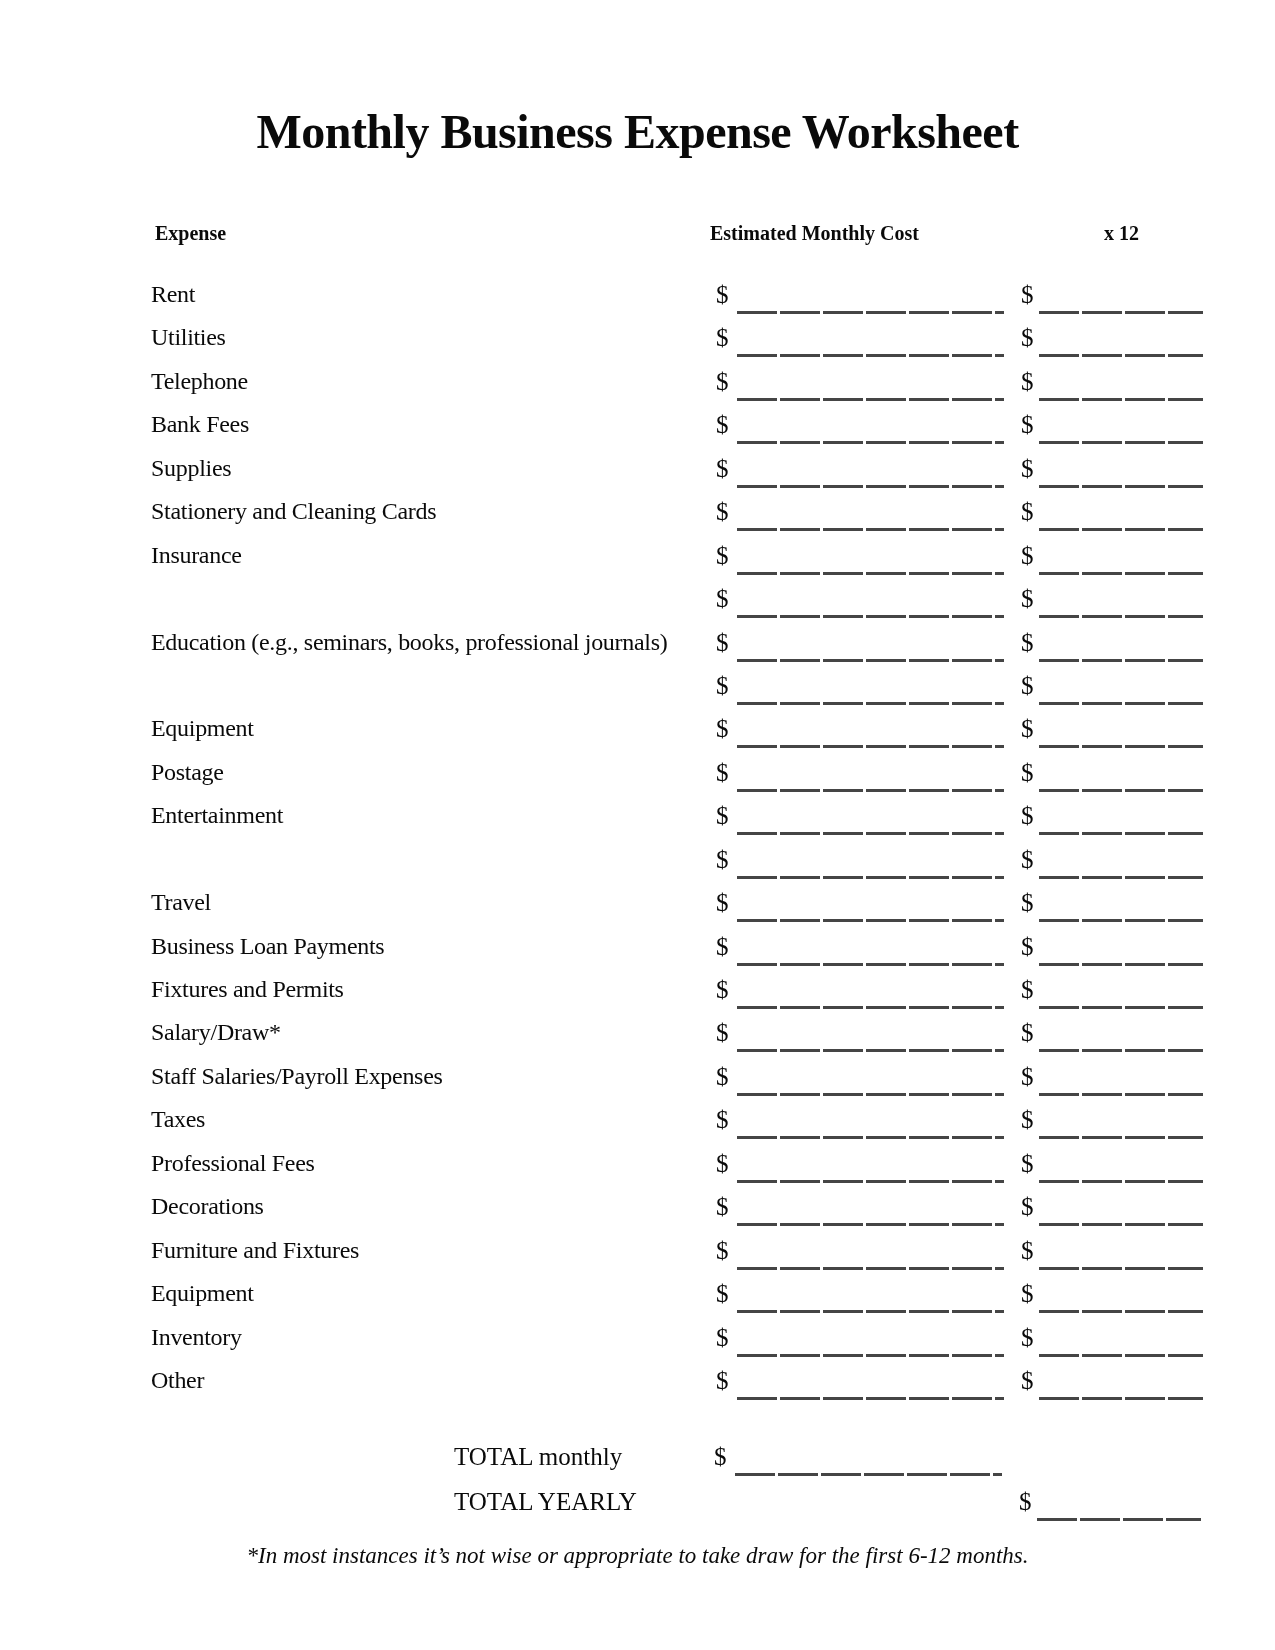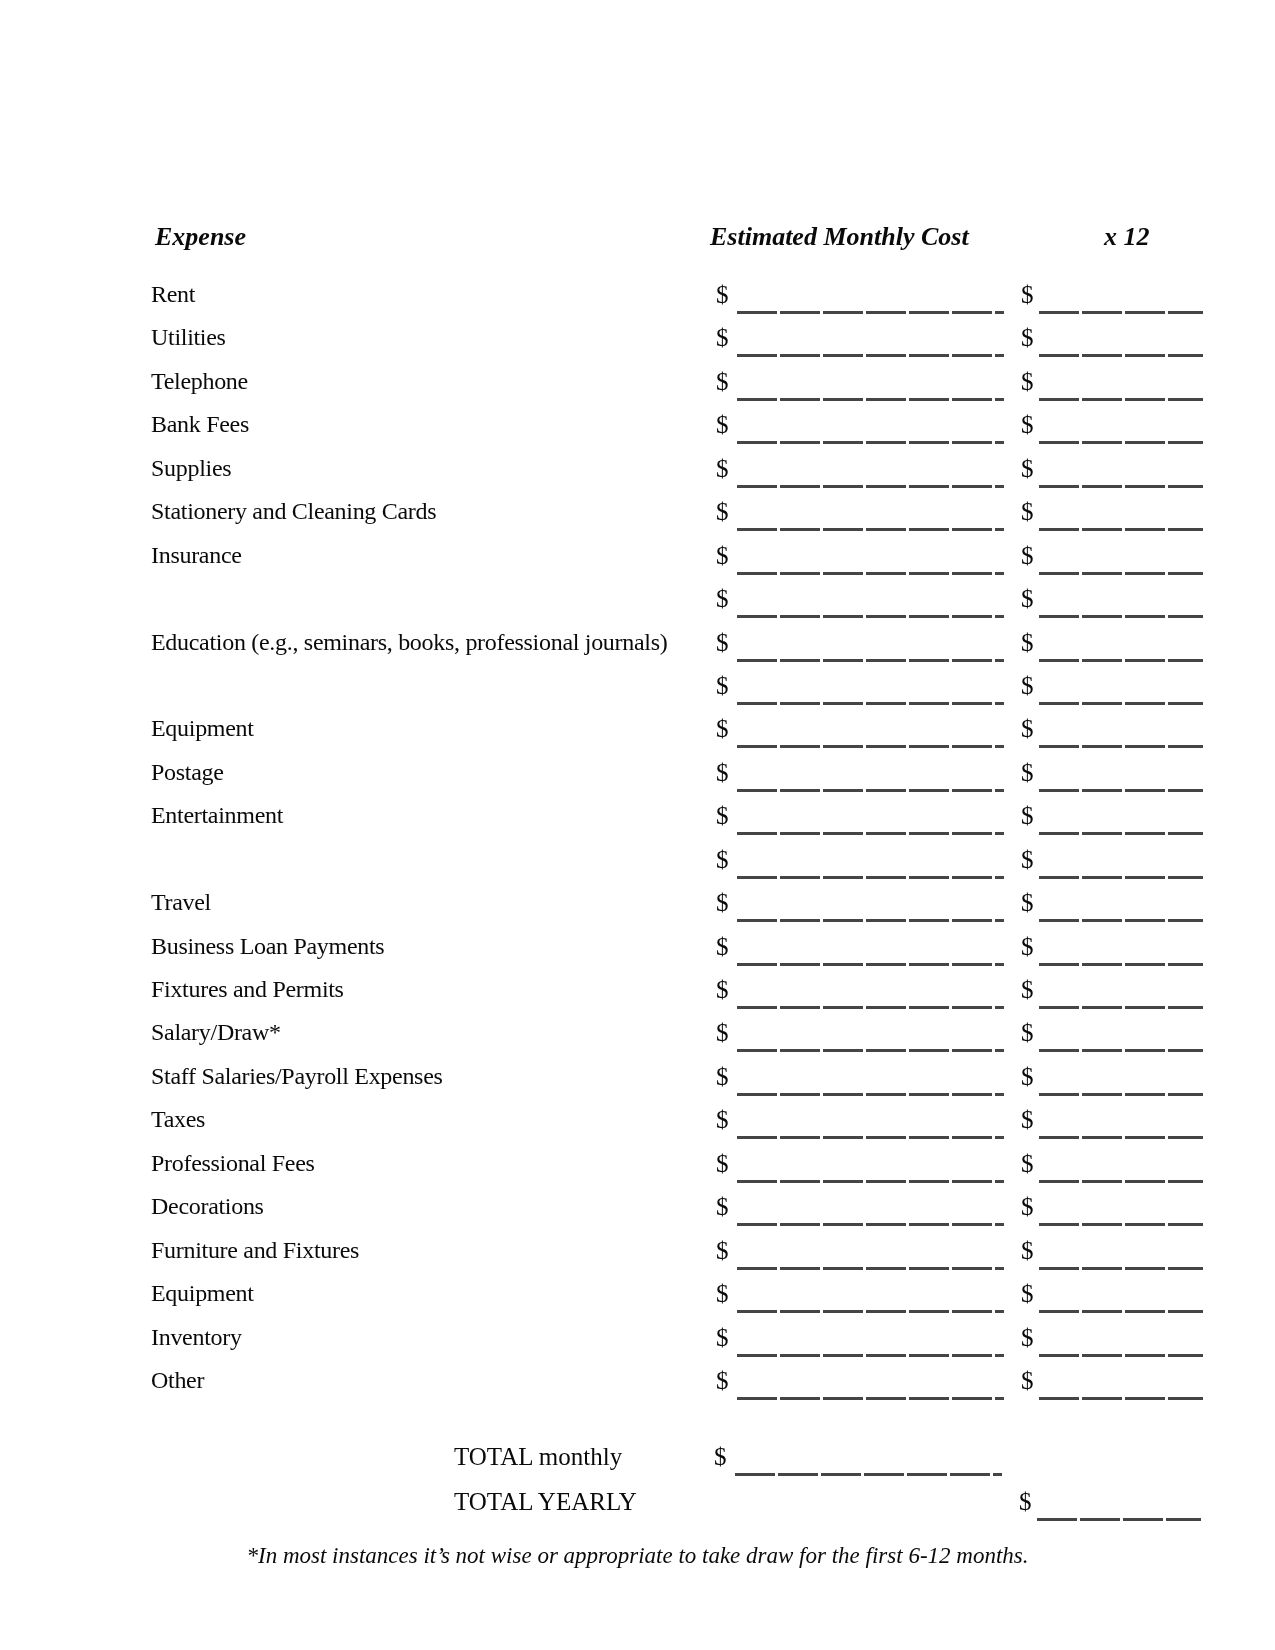--- a/index.html
+++ b/index.html
@@ -16,21 +16,21 @@
     position: absolute;
     top: 104px;
     left: 0;
     width: 100%;
     text-align: center;
     font-size: 48px;
     font-weight: bold;
     letter-spacing: -0.5px;
     white-space: nowrap;
   }
-  .col-headers { position: absolute; top: 222px; left: 0; width: 100%; height: 34px; font-weight: bold; font-size: 26px; font-style: italic; }
+  .col-headers { position: absolute; top: 222px; left: 0; width: 100%; height: 34px; font-weight: bold; font-size: 20px; }
   .h-expense  { position: absolute; left: 155px;  top: 0; white-space: nowrap; }
   .h-monthly  { position: absolute; left: 710px;  top: 0; white-space: nowrap; }
   .h-x12      { position: absolute; left: 1104px; top: 0; white-space: nowrap; }
 
   .rows { position: absolute; top: 270px; left: 0; width: 100%; padding-left: 6px; }
   .row  { position: relative; height: 43.45px; font-size: 24px; }
   .row .label {
     position: absolute; left: 145px; top: 11px;
     line-height: 1.1; white-space: nowrap; letter-spacing: -0.3px;
   }
@@ -63,20 +63,21 @@
     font-style: italic;
     font-size: 23px;
     white-space: nowrap;
   }
 </style>
 </head>
 <body>
 
 <div class="page">
 
+  <div class="title">Monthly Business Expense Worksheet</div>
 
   <div class="col-headers">
     <span class="h-expense">Expense</span>
     <span class="h-monthly">Estimated Monthly Cost</span>
     <span class="h-x12">x 12</span>
   </div>
 
   <div class="rows">
     <div class="row">
       <span class="label">Rent</span>

